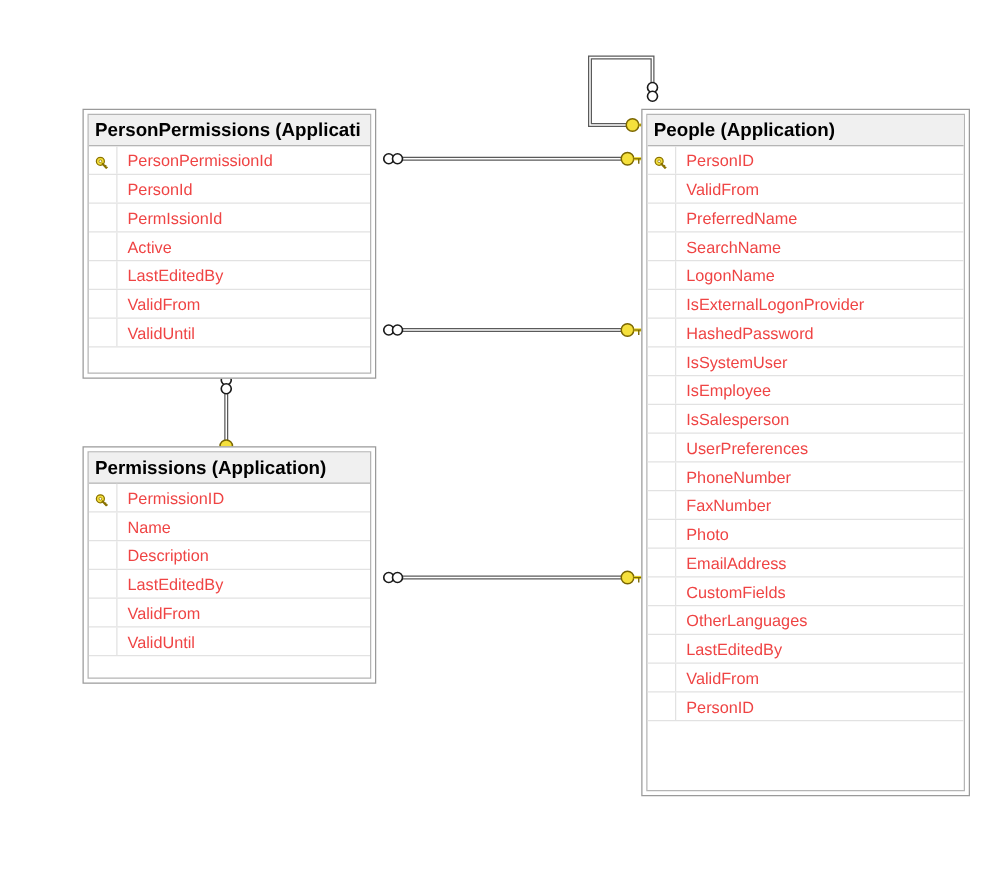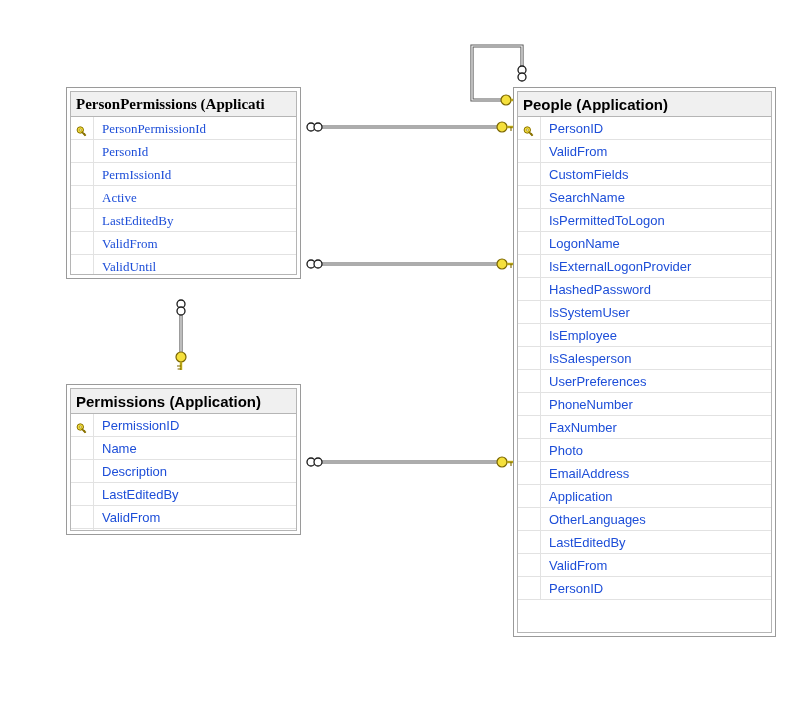--- a/index.html
+++ b/index.html
@@ -56,21 +56,21 @@
     position:absolute;
     left:0;top:0;bottom:0;
     width:23px;
     border-right:1px solid #e2e2e2;
     box-sizing:border-box;
   }
   .field-name{
     display:block;
     margin-left:31px;
     font-size:13px;
-    color:#1d4ed8;
+    color:#ef4444;
     line-height:23px;
     white-space:nowrap;
   }
   .key-icon{
     position:absolute;
     left:5px;top:5px;
     width:13px;height:13px;
   }
   .blank-row{height:26px;border-bottom:none;}
 
@@ -146,21 +146,21 @@
         </g>
         <g transform="translate(506,100) rotate(0)">
           <circle cx="0" cy="0" r="5" fill="#f5e03c" stroke="#7a6600" stroke-width="1.2"></circle>
           <path d="M5 0 L13 0" stroke="#e8d32c" stroke-width="2.6" fill="none"></path>
           <path d="M5 0 L13 0" stroke="#7a6600" stroke-width="0.9" fill="none"></path>
           <path d="M9 0 L9 4 M12 0 L12 3.4" stroke="#7a6600" stroke-width="1.1" fill="none"></path>
         </g>
       </g>
     </svg>
   <div id="entities-host">
-      <div class="entity" style="left: 66px; top: 87px; width: 235px; height: 192px; font-family: Liberation Serif, serif;">
+      <div class="entity" style="left: 66px; top: 87px; width: 235px; height: 216px;">
         <div class="entity-inner">
           <div class="entity-title">PersonPermissions (Applicati</div>
           <div class="fields">
             <div class="field">
               <div class="gutter">
                 <span class="key-icon"><svg width="13" height="13" viewBox="0 0 13 13">
                     <circle cx="4.3" cy="4" r="3.2" fill="#f5e03c" stroke="#8a7200" stroke-width="1"></circle>
                     <circle cx="4.3" cy="4" r="1.1" fill="#ffffff" stroke="#8a7200" stroke-width="0.6"></circle>
                     <path d="M5.6 5.6 L9.4 9.6" stroke="#8a7200" stroke-width="1.6" fill="none"></path>
                     <path d="M7.6 8.4 L9.0 7.2 M8.8 9.6 L10.0 8.6" stroke="#8a7200" stroke-width="1.2" fill="none"></path>
@@ -191,21 +191,21 @@
             <div class="field">
               <div class="gutter"></div>
               <span class="field-name">ValidUntil</span>
             </div>
             <div class="field blank-row">
               <div class="gutter" style="border-right: none;"></div>
             </div>
           </div>
         </div>
       </div>
-      <div class="entity" style="left: 66px; top: 384px; width: 235px; height: 151px;">
+      <div class="entity" style="left: 66px; top: 357px; width: 235px; height: 190px;">
         <div class="entity-inner">
           <div class="entity-title">Permissions (Application)</div>
           <div class="fields">
             <div class="field">
               <div class="gutter">
                 <span class="key-icon"><svg width="13" height="13" viewBox="0 0 13 13">
                     <circle cx="4.3" cy="4" r="3.2" fill="#f5e03c" stroke="#8a7200" stroke-width="1"></circle>
                     <circle cx="4.3" cy="4" r="1.1" fill="#ffffff" stroke="#8a7200" stroke-width="0.6"></circle>
                     <path d="M5.6 5.6 L9.4 9.6" stroke="#8a7200" stroke-width="1.6" fill="none"></path>
                     <path d="M7.6 8.4 L9.0 7.2 M8.8 9.6 L10.0 8.6" stroke="#8a7200" stroke-width="1.2" fill="none"></path>
@@ -253,77 +253,73 @@
                   </svg></span>
               </div>
               <span class="field-name">PersonID</span>
             </div>
             <div class="field">
               <div class="gutter"></div>
               <span class="field-name">ValidFrom</span>
             </div>
             <div class="field">
               <div class="gutter"></div>
+              <span class="field-name">PreferredName</span>
+            </div>
+            <div class="field">
+              <div class="gutter"></div>
+              <span class="field-name">SearchName</span>
+            </div>
+            <div class="field">
+              <div class="gutter"></div>
+              <span class="field-name">LogonName</span>
+            </div>
+            <div class="field">
+              <div class="gutter"></div>
+              <span class="field-name">IsExternalLogonProvider</span>
+            </div>
+            <div class="field">
+              <div class="gutter"></div>
+              <span class="field-name">HashedPassword</span>
+            </div>
+            <div class="field">
+              <div class="gutter"></div>
+              <span class="field-name">IsSystemUser</span>
+            </div>
+            <div class="field">
+              <div class="gutter"></div>
+              <span class="field-name">IsEmployee</span>
+            </div>
+            <div class="field">
+              <div class="gutter"></div>
+              <span class="field-name">IsSalesperson</span>
+            </div>
+            <div class="field">
+              <div class="gutter"></div>
+              <span class="field-name">UserPreferences</span>
+            </div>
+            <div class="field">
+              <div class="gutter"></div>
+              <span class="field-name">PhoneNumber</span>
+            </div>
+            <div class="field">
+              <div class="gutter"></div>
+              <span class="field-name">FaxNumber</span>
+            </div>
+            <div class="field">
+              <div class="gutter"></div>
+              <span class="field-name">Photo</span>
+            </div>
+            <div class="field">
+              <div class="gutter"></div>
+              <span class="field-name">EmailAddress</span>
+            </div>
+            <div class="field">
+              <div class="gutter"></div>
               <span class="field-name">CustomFields</span>
-            </div>
-            <div class="field">
-              <div class="gutter"></div>
-              <span class="field-name">SearchName</span>
-            </div>
-            <div class="field">
-              <div class="gutter"></div>
-              <span class="field-name">IsPermittedToLogon</span>
-            </div>
-            <div class="field">
-              <div class="gutter"></div>
-              <span class="field-name">LogonName</span>
-            </div>
-            <div class="field">
-              <div class="gutter"></div>
-              <span class="field-name">IsExternalLogonProvider</span>
-            </div>
-            <div class="field">
-              <div class="gutter"></div>
-              <span class="field-name">HashedPassword</span>
-            </div>
-            <div class="field">
-              <div class="gutter"></div>
-              <span class="field-name">IsSystemUser</span>
-            </div>
-            <div class="field">
-              <div class="gutter"></div>
-              <span class="field-name">IsEmployee</span>
-            </div>
-            <div class="field">
-              <div class="gutter"></div>
-              <span class="field-name">IsSalesperson</span>
-            </div>
-            <div class="field">
-              <div class="gutter"></div>
-              <span class="field-name">UserPreferences</span>
-            </div>
-            <div class="field">
-              <div class="gutter"></div>
-              <span class="field-name">PhoneNumber</span>
-            </div>
-            <div class="field">
-              <div class="gutter"></div>
-              <span class="field-name">FaxNumber</span>
-            </div>
-            <div class="field">
-              <div class="gutter"></div>
-              <span class="field-name">Photo</span>
-            </div>
-            <div class="field">
-              <div class="gutter"></div>
-              <span class="field-name">EmailAddress</span>
-            </div>
-            <div class="field">
-              <div class="gutter"></div>
-              <span class="field-name">Application</span>
             </div>
             <div class="field">
               <div class="gutter"></div>
               <span class="field-name">OtherLanguages</span>
             </div>
             <div class="field">
               <div class="gutter"></div>
               <span class="field-name">LastEditedBy</span>
             </div>
             <div class="field">

